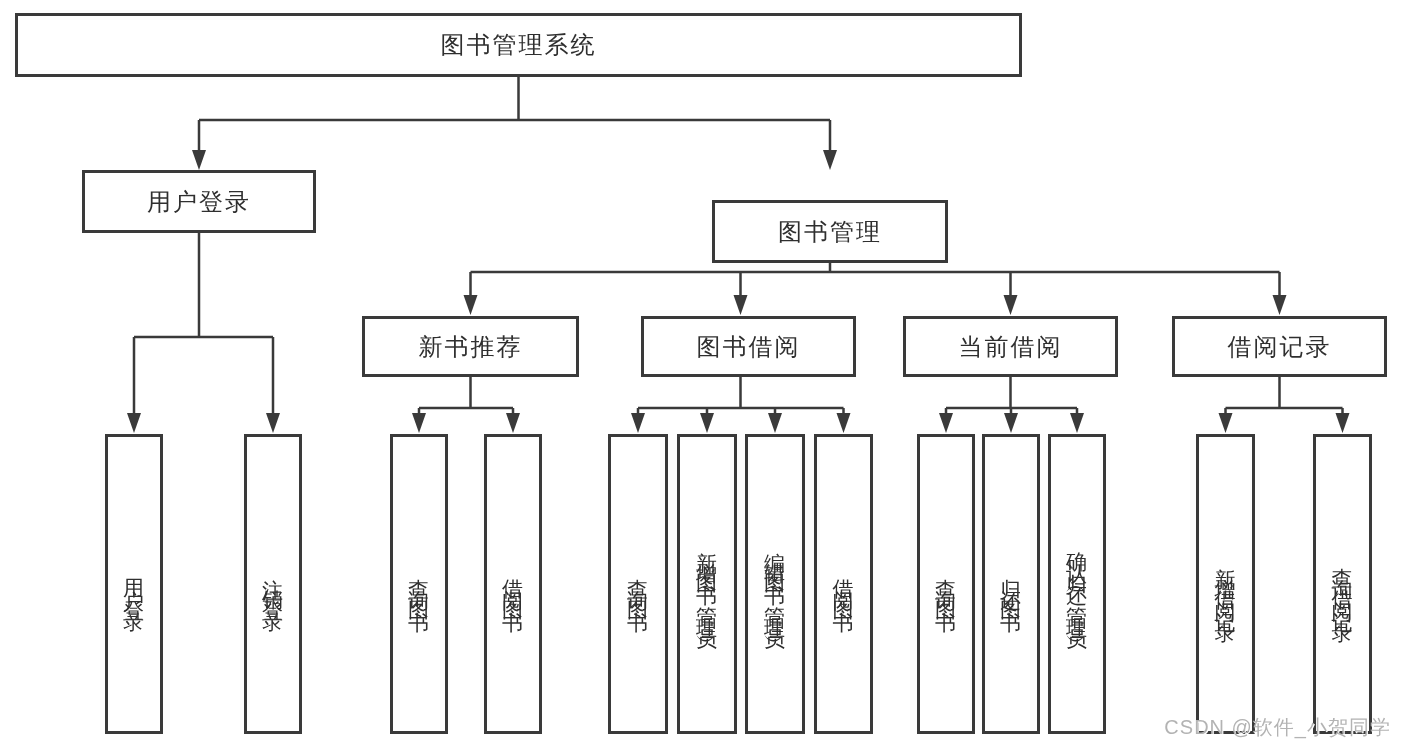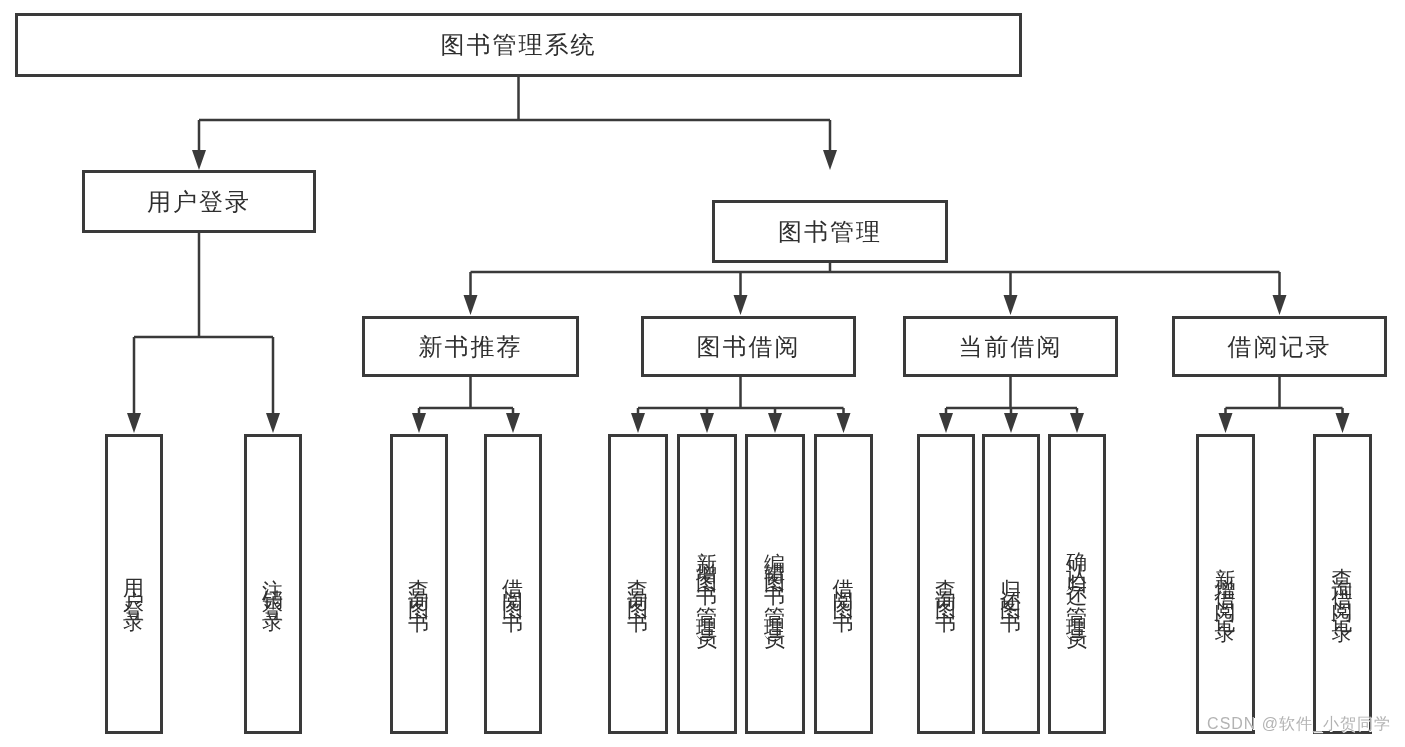--- a/index.html
+++ b/index.html
@@ -40,21 +40,21 @@
   .vnode {
     writing-mode: vertical-rl;
     font-size: 21px;
     letter-spacing: 11px;
     line-height: 1;
   }
   .watermark {
     position: absolute;
     right: 14px;
     top: 714px;
-    font-size: 16px;
+    font-size: 20px;
     color: #b3b3b3;
     text-shadow: 1px 1px 0 #ffffff;
     letter-spacing: 1px;
     z-index: 3;
     white-space: nowrap;
   }
   .wire {
     stroke: #3a3a3a;
     stroke-width: 2.5;
     fill: none;

